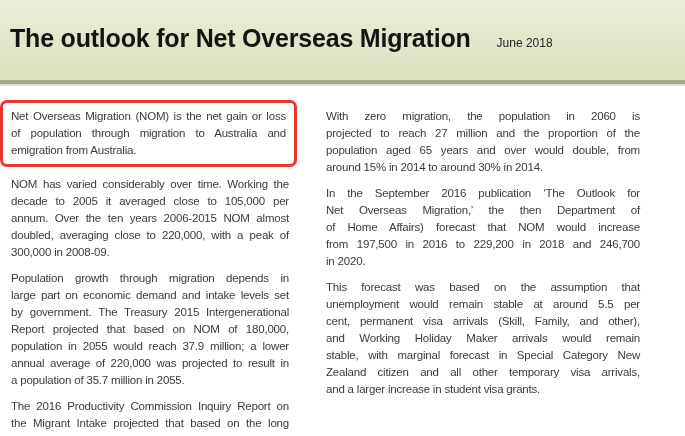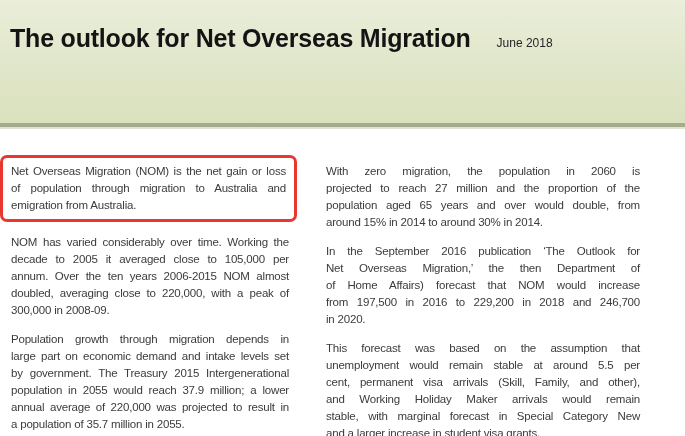--- a/index.html
+++ b/index.html
@@ -9,21 +9,21 @@
     width: 685px;
     height: 436px;
     overflow: hidden;
     background: #ffffff;
     font-family: "Liberation Sans", sans-serif;
     color: var(--body-text, #3b3b3b);
   }
   
   .hdr {
     box-sizing: border-box;
-    height: 123px;
+    height: 80px;
     padding: 24px 10px 0 10px;
     display: flex;
     align-items: baseline;
     gap: 26px;
     background: linear-gradient(to bottom,
       var(--hdr-top, #eaeeda) 0%,
       var(--hdr-mid, #e0e6c9) 55%,
       var(--hdr-bot, #dae1bd) 100%);
   }
   .hdr h1 {
@@ -45,21 +45,21 @@
   
   .cols {
     display: flex;
     padding: 14px 0 0 11px;
   }
   .col { box-sizing: content-box; }
   .col.left  { width: 278px; margin-right: 37px; }
   .col.right { width: 314px; padding-top: 8px; }
 
   .para {
-    margin: 12px 0 9px 0;
+    margin: 0 0 9px 0;
     font-size: 11.5px;
     line-height: 17px;
     letter-spacing: -0.2px;
     color: var(--body-text, #3b3b3b);
   }
   .line { text-align: justify; text-align-last: justify; white-space: normal; }
   .line.last { text-align-last: left; }
 
   .para.highlight {
     border: 3px solid var(--accent, #e8372e);
@@ -93,20 +93,21 @@
           <div class="line">NOM has varied considerably over time. Working the</div>
           <div class="line">decade to 2005 it averaged close to 105,000 per</div>
           <div class="line">annum. Over the ten years 2006-2015 NOM almost</div>
           <div class="line">doubled, averaging close to 220,000, with a peak of</div>
           <div class="line last">300,000 in 2008-09.</div>
         </div>
         <div class="para">
           <div class="line">Population growth through migration depends in</div>
           <div class="line">large part on economic demand and intake levels set</div>
           <div class="line">by government. The Treasury 2015 Intergenerational</div>
+          <div class="line">Report projected that based on NOM of 180,000,</div>
           <div class="line">population in 2055 would reach 37.9 million; a lower</div>
           <div class="line">annual average of 220,000 was projected to result in</div>
           <div class="line last">a population of 35.7 million in 2055.</div>
         </div>
         <div class="para">
           <div class="line">The 2016 Productivity Commission Inquiry Report on</div>
           <div class="line">the Migrant Intake projected that based on the long</div>
         </div>
       </section>
     <section class="col right">
@@ -122,17 +123,18 @@
           <div class="line">of Home Affairs) forecast that NOM would increase</div>
           <div class="line">from 197,500 in 2016 to 229,200 in 2018 and 246,700</div>
           <div class="line last">in 2020.</div>
         </div>
         <div class="para">
           <div class="line">This forecast was based on the assumption that</div>
           <div class="line">unemployment would remain stable at around 5.5 per</div>
           <div class="line">cent, permanent visa arrivals (Skill, Family, and other),</div>
           <div class="line">and Working Holiday Maker arrivals would remain</div>
           <div class="line">stable, with marginal forecast in Special Category New</div>
+          <div class="line">Zealand citizen and all other temporary visa arrivals,</div>
           <div class="line last">and a larger increase in student visa grants.</div>
         </div>
       </section>
   </main>
 </div>
 
 </body></html>

